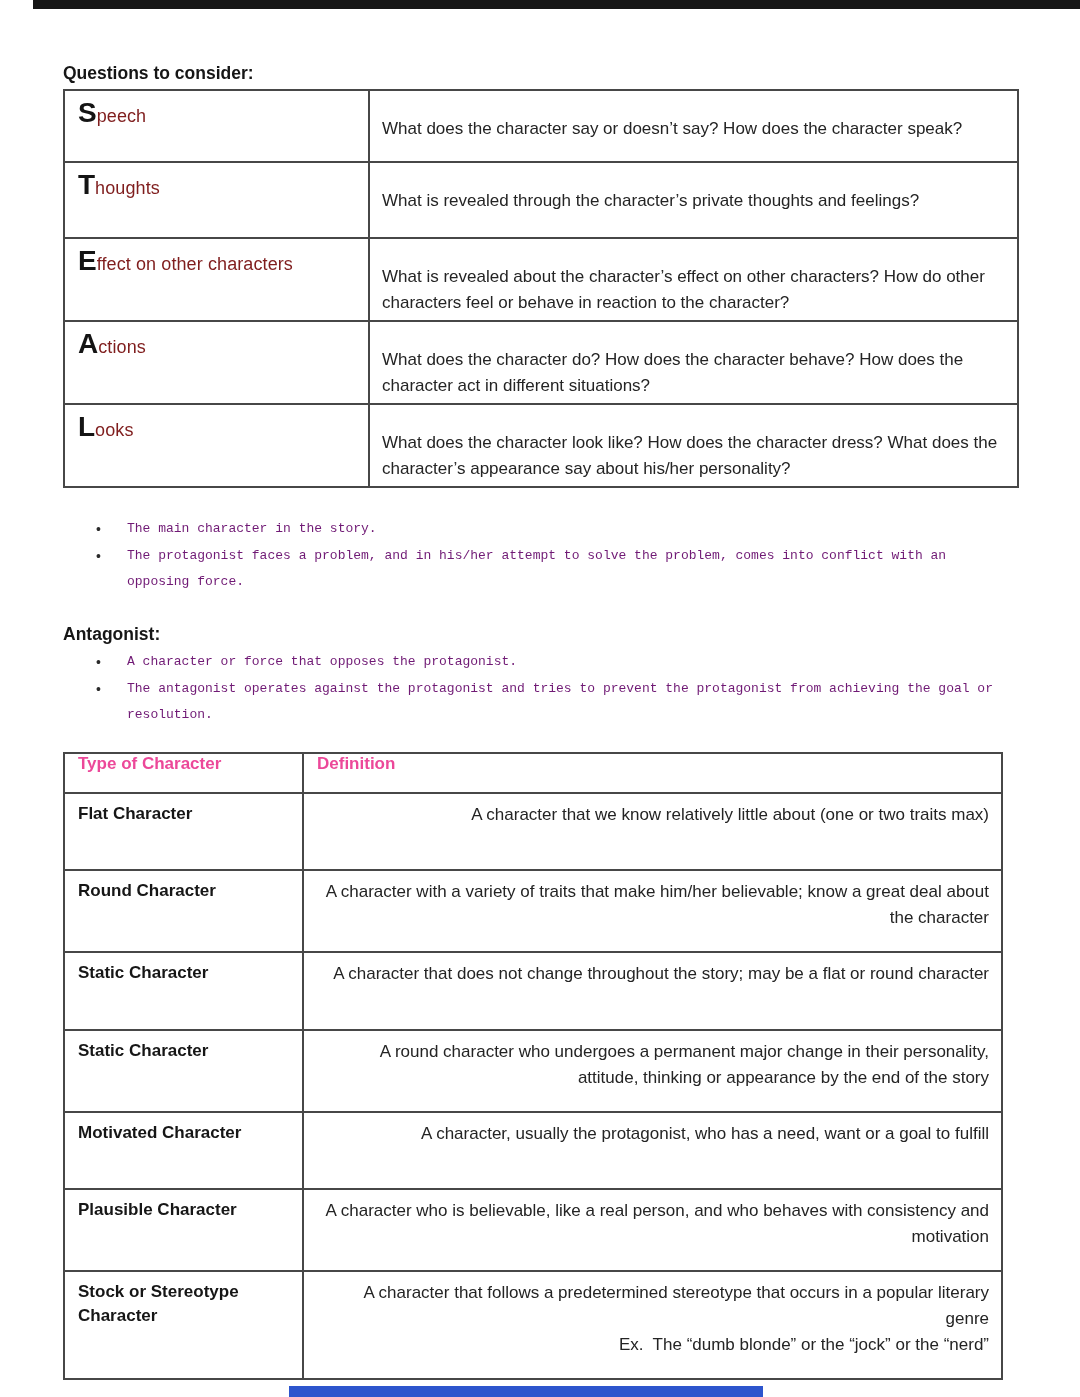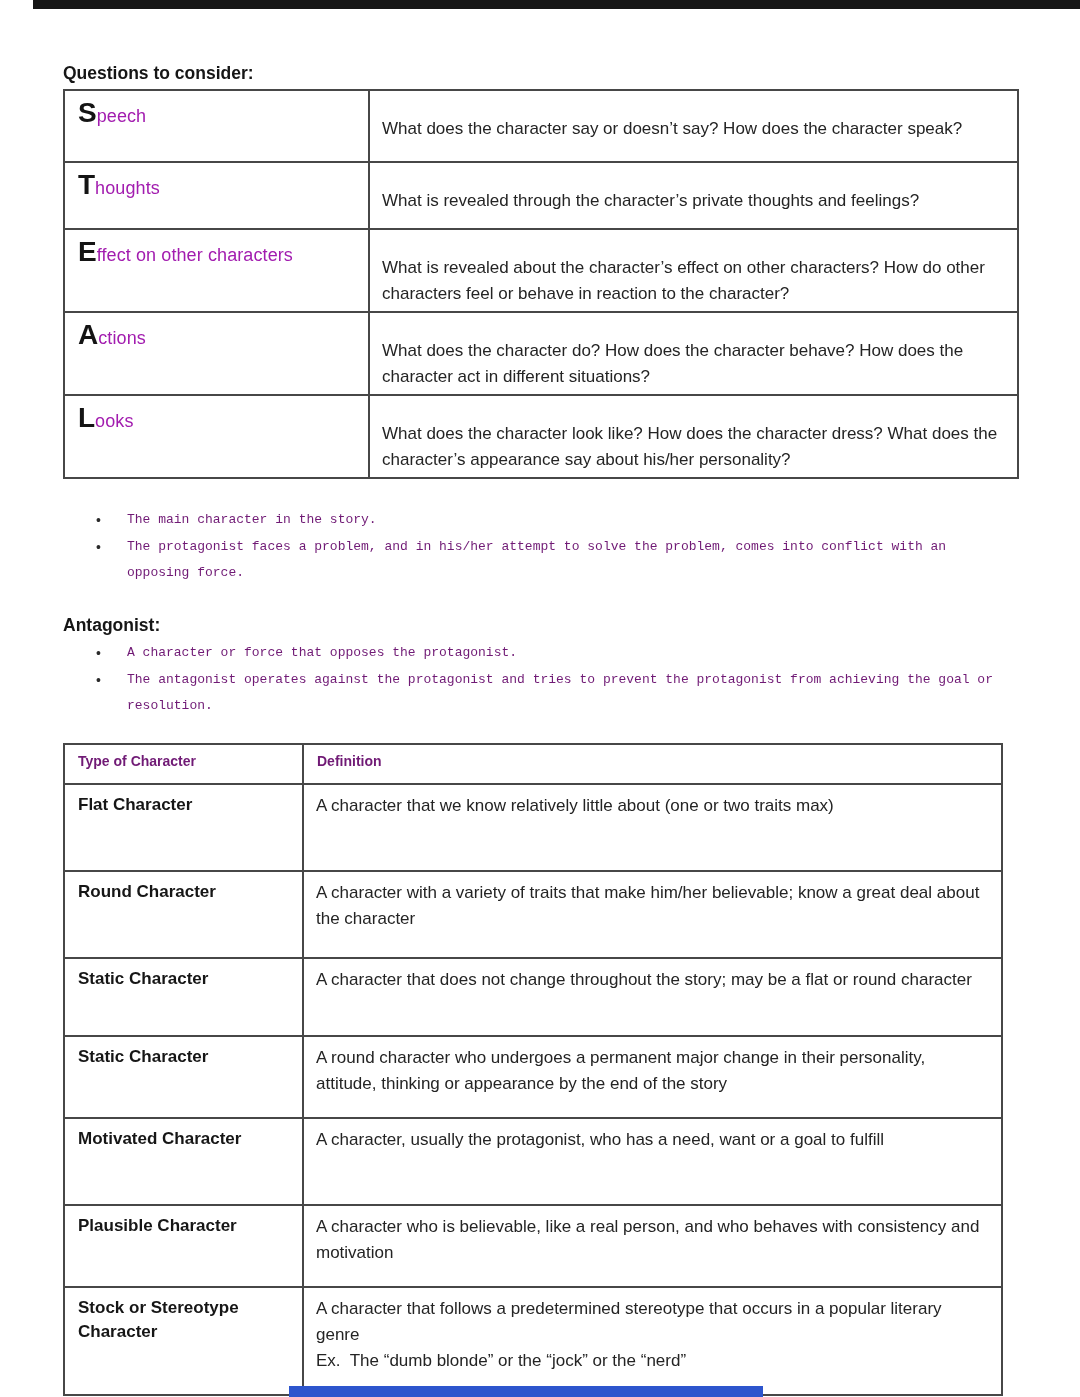--- a/index.html
+++ b/index.html
@@ -23,54 +23,54 @@
   }
 
   table { border-collapse: collapse; table-layout: fixed; }
   td { border: 2px solid #474747; vertical-align: top; }
 
   
   table.steal { width: 956px; }
   table.steal col.c1 { width: 305px; }
   td.label-cell { padding: 6px 10px 4px 13px; }
   .init { font-size: 28px; font-weight: bold; color: #141414; }
-  .rest { font-size: 18px; font-weight: 400; color: #a21caf; letter-spacing: 0.1px; text-align: center; }
+  .rest { font-size: 18px; font-weight: 400; color: #7f1d1d; letter-spacing: 0.1px; text-align: center; }
   td.desc {
     padding: 25px 12px 4px 12px;
     font-size: 17px; line-height: 26px; color: #242424;
   }
-  tr.rh72 { height: 72px; } tr.rh68 { height: 67px; margin-left: 28px; } tr.rh70 { height: 64px; }
+  tr.rh72 { height: 72px; } tr.rh68 { height: 76px; margin-left: 28px; } tr.rh70 { height: 64px; }
   tr.rh74 { height: 74px; }
 
   
   .section { margin-top: 28px; }
   .section .heading { margin-bottom: 4px; }
   .bullet { display: flex; align-items: flex-start; margin-top: 1px; }
   .dot {
     margin-left: 33px; width: 31px; flex: 0 0 31px;
     font-size: 14px; line-height: 26px; color: #2a2a2a;
   }
   .btext { width: 888px; font-size: 13px; line-height: 26px; color: #701a75; font-family: Liberation Mono, monospace; }
 
   
   table.chars { width: 940px; margin-top: 24px; }
   table.chars col.c1 { width: 239px; }
   td.th {
-    font-size: 14px; font-weight: bold; color: #701a75;
-    padding: 8px 10px 4px 13px;
+    font-size: 17px; font-weight: bold; color: #ec4899;
+    padding: 0 10px 4px 13px;
   }
   tr.rh40 { height: 40px; }
   td.tname {
     font-size: 17px; font-weight: bold; color: #161616;
     padding: 8px 10px 4px 13px; line-height: 24px;
   }
-  tr.rh77 { height: 87px; } tr.rh78 { height: 78px; }
+  tr.rh77 { height: 77px; } tr.rh78 { height: 78px; }
   td.desc2 {
     padding: 8px 12px 20px 12px;
-    font-size: 17px; line-height: 26px; color: #242424;
+    font-size: 17px; line-height: 26px; color: #242424; text-align: right;
   }
   .example { white-space: pre-wrap; }
 </style>
 </head>
 <body>
 
 <div class="page">
   <div class="top-bar" style="background: rgb(22, 22, 22);"></div>
 
   <div class="content">

